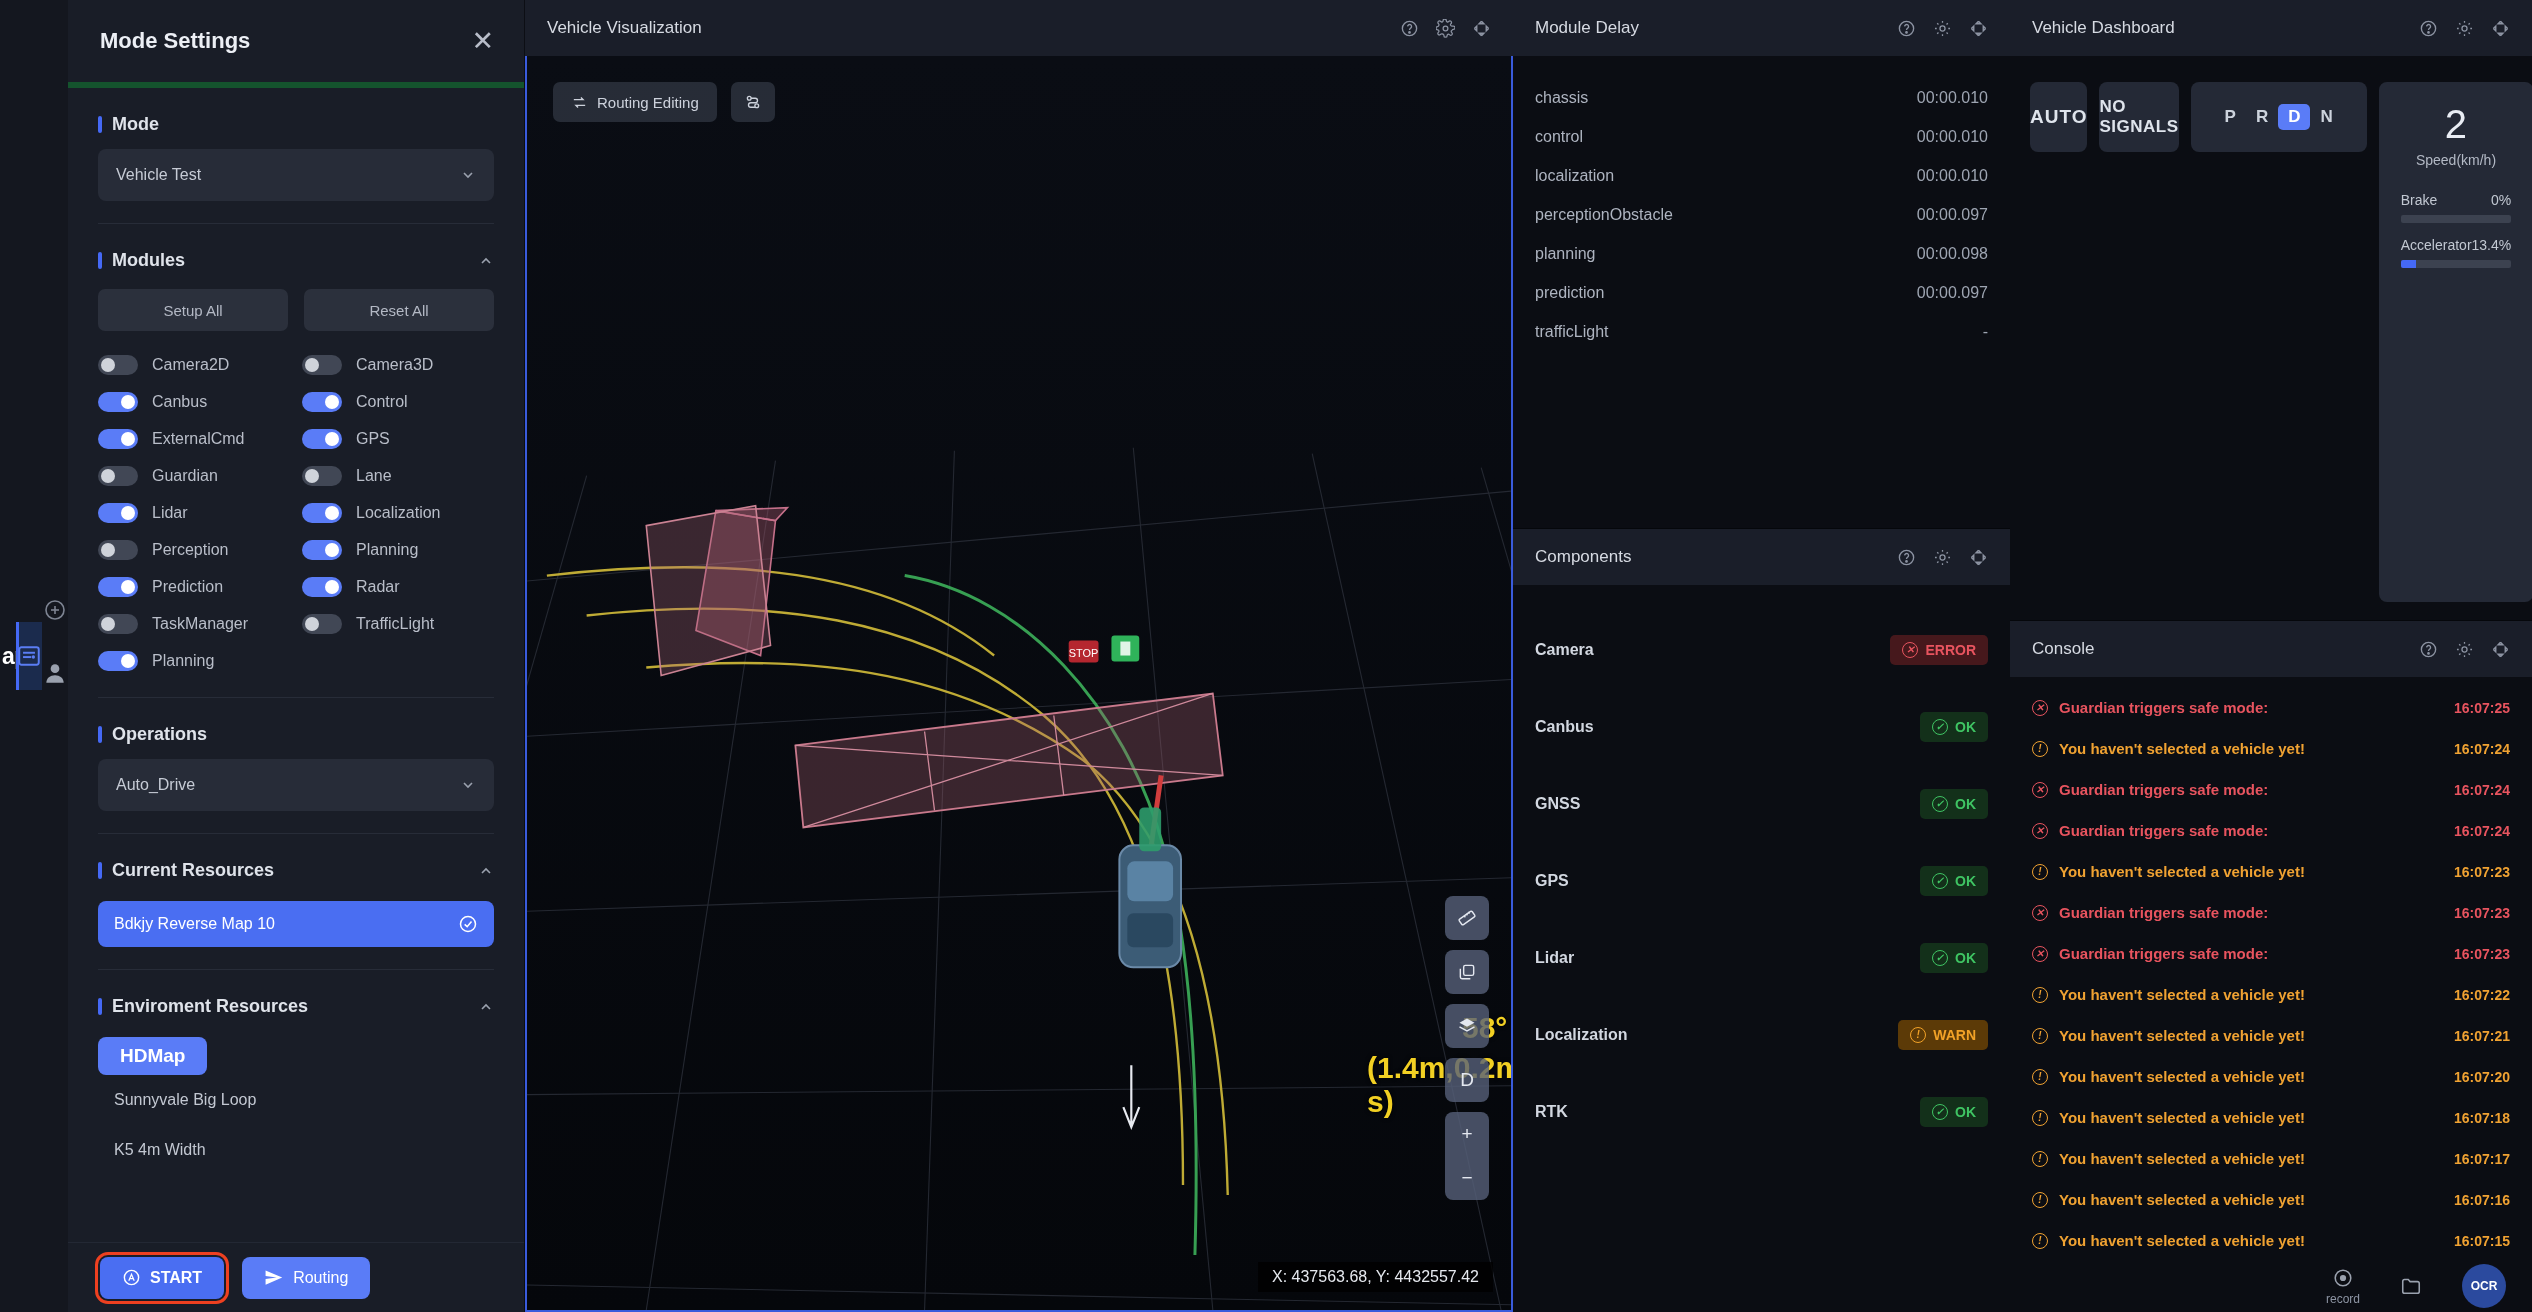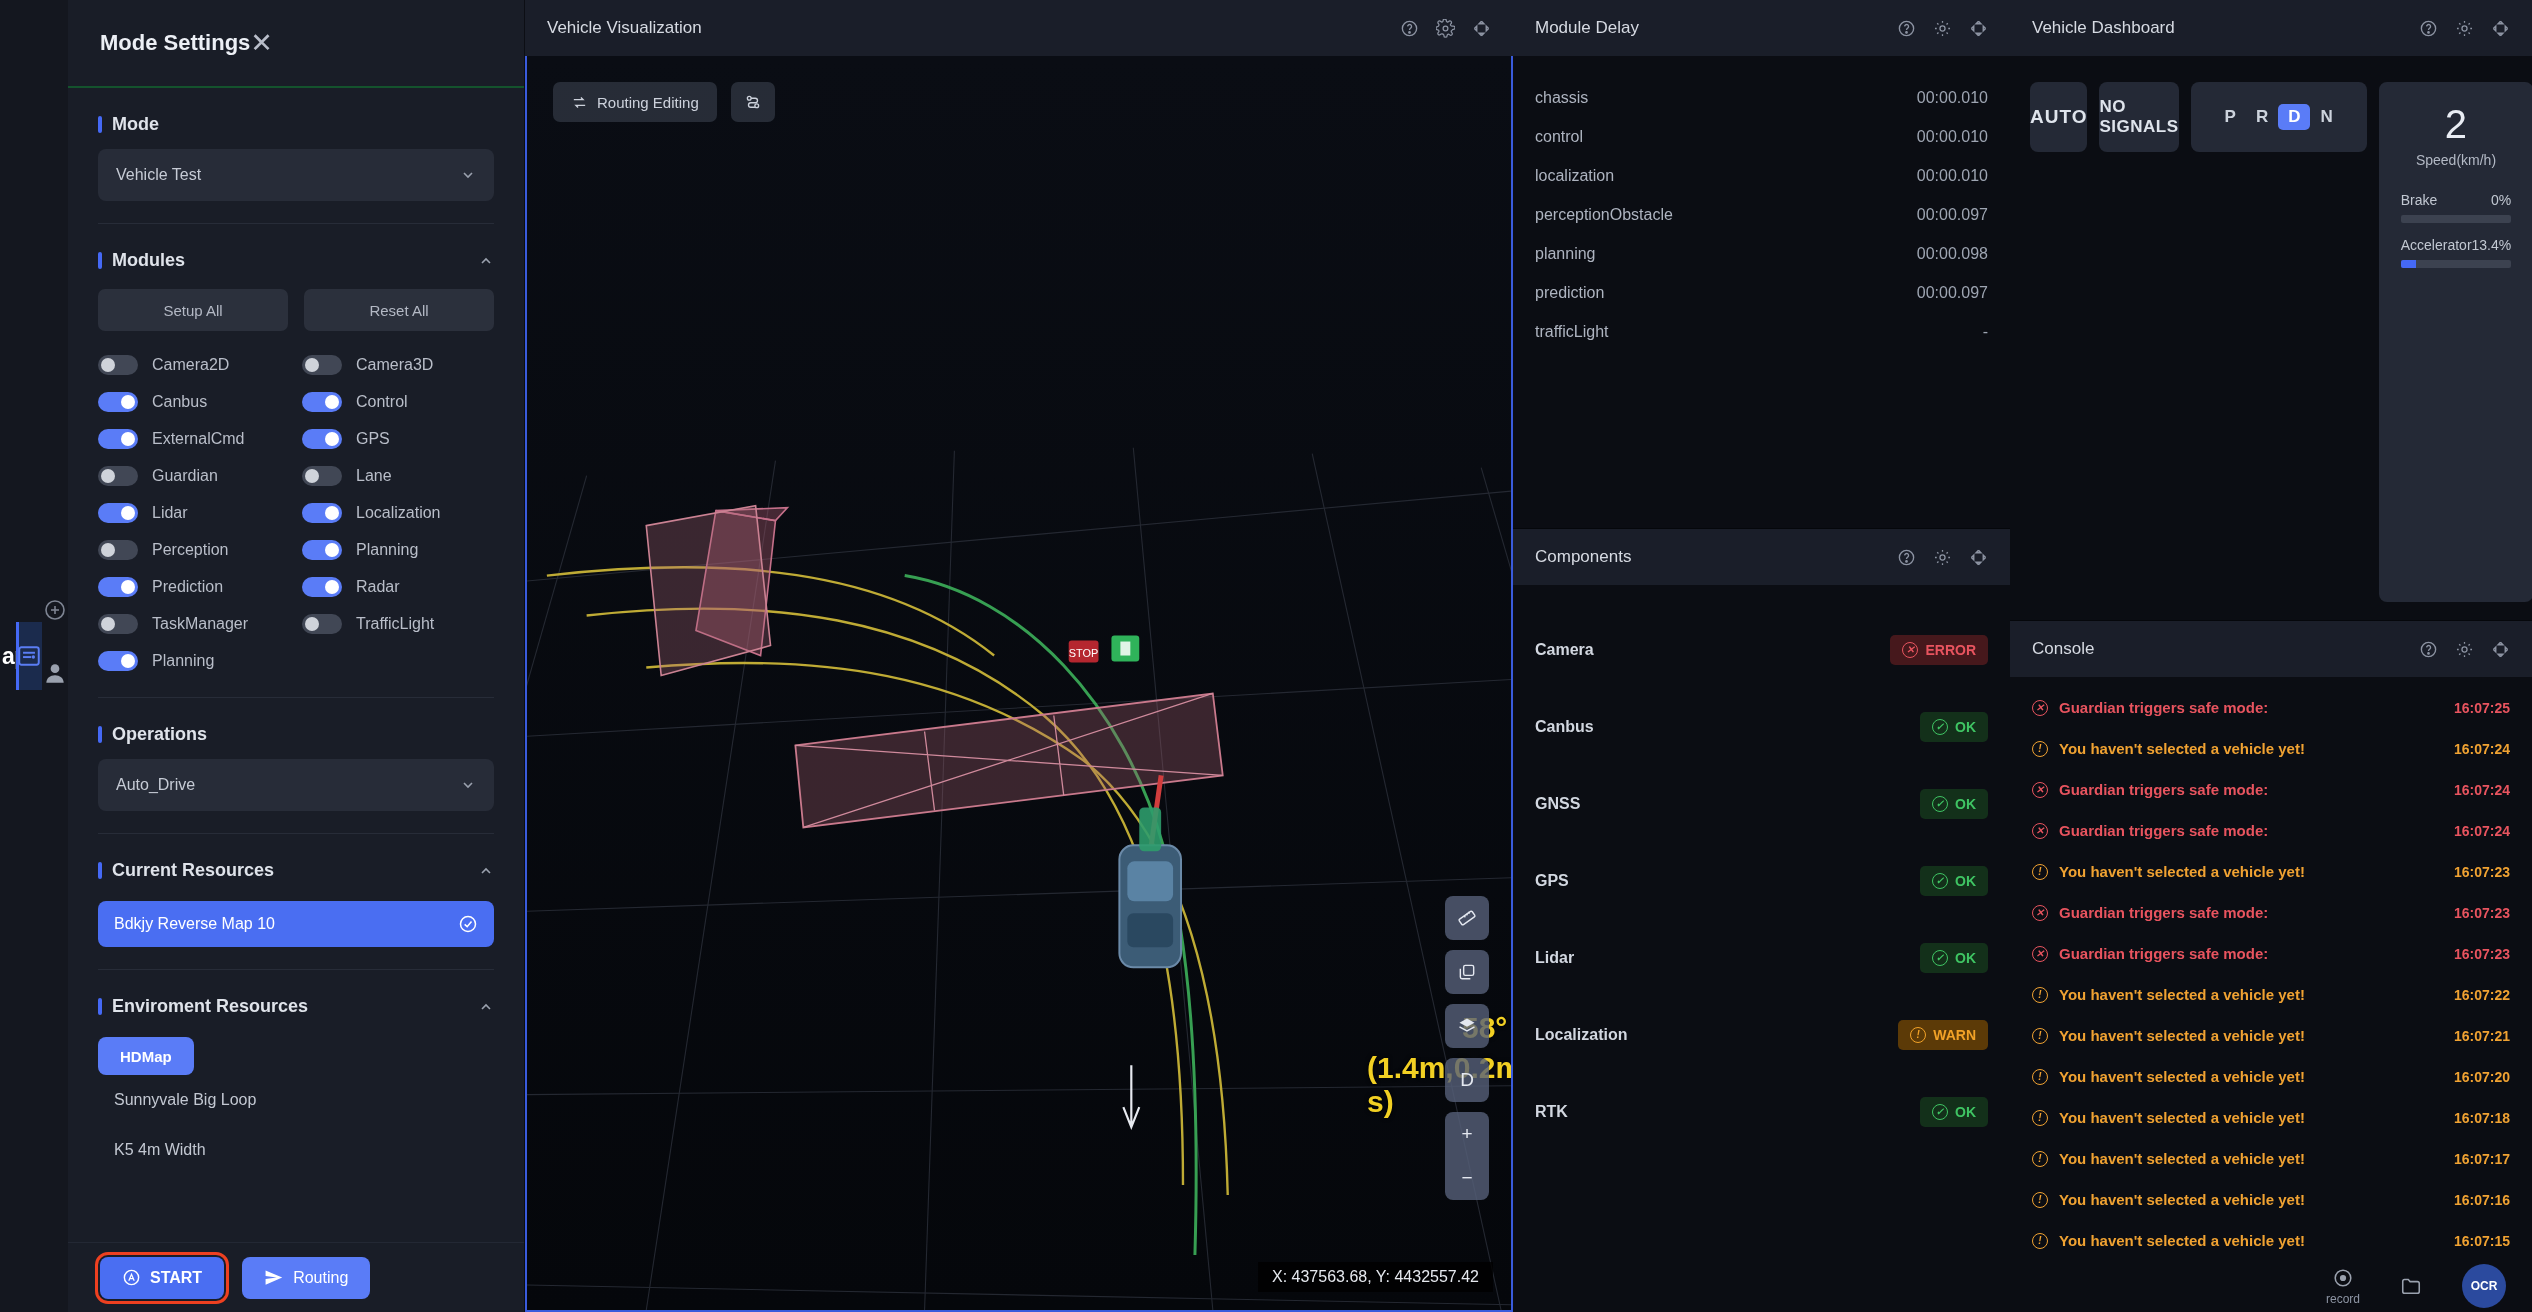--- a/index.html
+++ b/index.html
@@ -41,23 +41,23 @@
     width:457px; height:100%;
     background:#191d27;
     border-right:1px solid #0c0e14;
     display:flex; flex-direction:column;
     flex-shrink:0;
     position:relative;
     z-index:4;
   }
   .settings-head {
     height:88px; flex-shrink:0;
-    display:flex; align-items:center; 
+    display:flex; align-items:center; justify-content:space-between;
     padding:0 30px 0 32px;
-    border-bottom:2px solid #14532d;
+    border-bottom:6px solid #14532d;
   }
   .settings-title { font-size:22px; color:#eceff5; font-weight:600; }
   .close-x { font-size:27px; color:#b8bdc9; line-height:1; cursor:pointer; }
 
   .settings-body { flex:1; overflow:hidden; padding:0 30px; }
 
   .sec-head {
     display:flex; align-items:center; justify-content:space-between;
     padding:26px 0 14px 0;
   }
@@ -89,21 +89,21 @@
   .sw.off .knob { left:3px; background:#cfd3da; }
   .mod-label { font-size:16px; color:#b9bec9; white-space:nowrap; }
 
   .res-item {
     height:46px; border-radius:8px; display:flex; align-items:center; justify-content:space-between;
     padding:0 16px; font-size:16px; margin-top:6px; cursor:pointer;
   }
   .res-item.sel { background:#4a6ef2; color:#ffffff; }
   .res-plain { height:50px; display:flex; align-items:center; padding-left:16px; font-size:16px; color:#c3c8d2; cursor:pointer; }
   .pill { display:inline-flex; align-items:center; justify-content:center; height:38px; padding:0 22px;
-          border-radius:8px; background:#5a7cf7; color:#fff; font-size:15px; font-weight:600; cursor:pointer; margin-top:6px; }
+          border-radius:8px; background:#5a7cf7; color:#fff; font-size:19px; font-weight:600; cursor:pointer; margin-top:6px; }
 
   .settings-foot {
     height:70px; flex-shrink:0; border-top:1px solid #232834;
     display:flex; align-items:center; gap:18px; padding-left:32px;
   }
   .start-btn {
     display:flex; align-items:center; gap:9px;
     height:42px; padding:0 22px; border-radius:8px;
     background:#4a6ef2; color:#ffffff; font-size:16px; font-weight:700;
     outline:3px solid #ee4020; outline-offset:2px; cursor:pointer;

